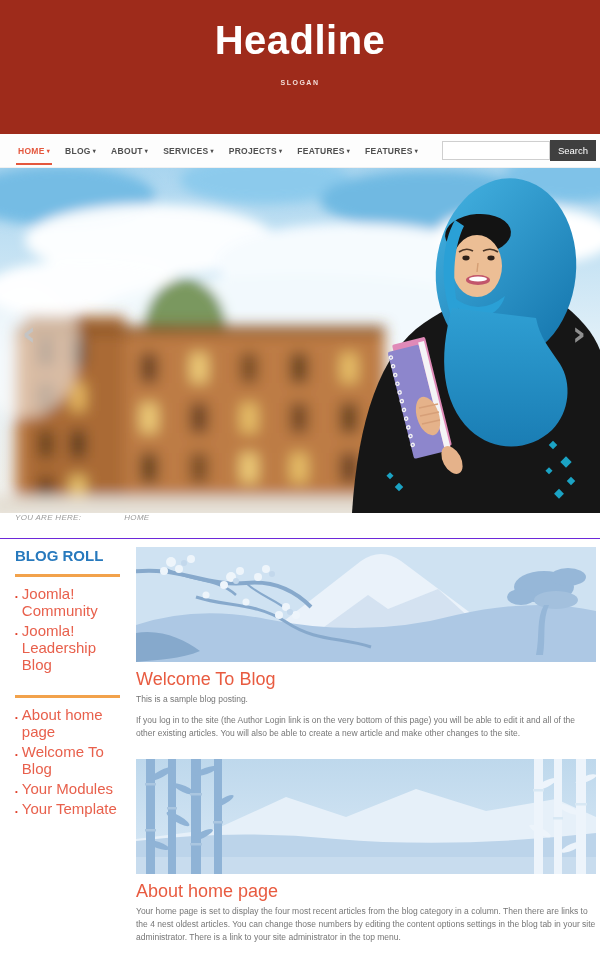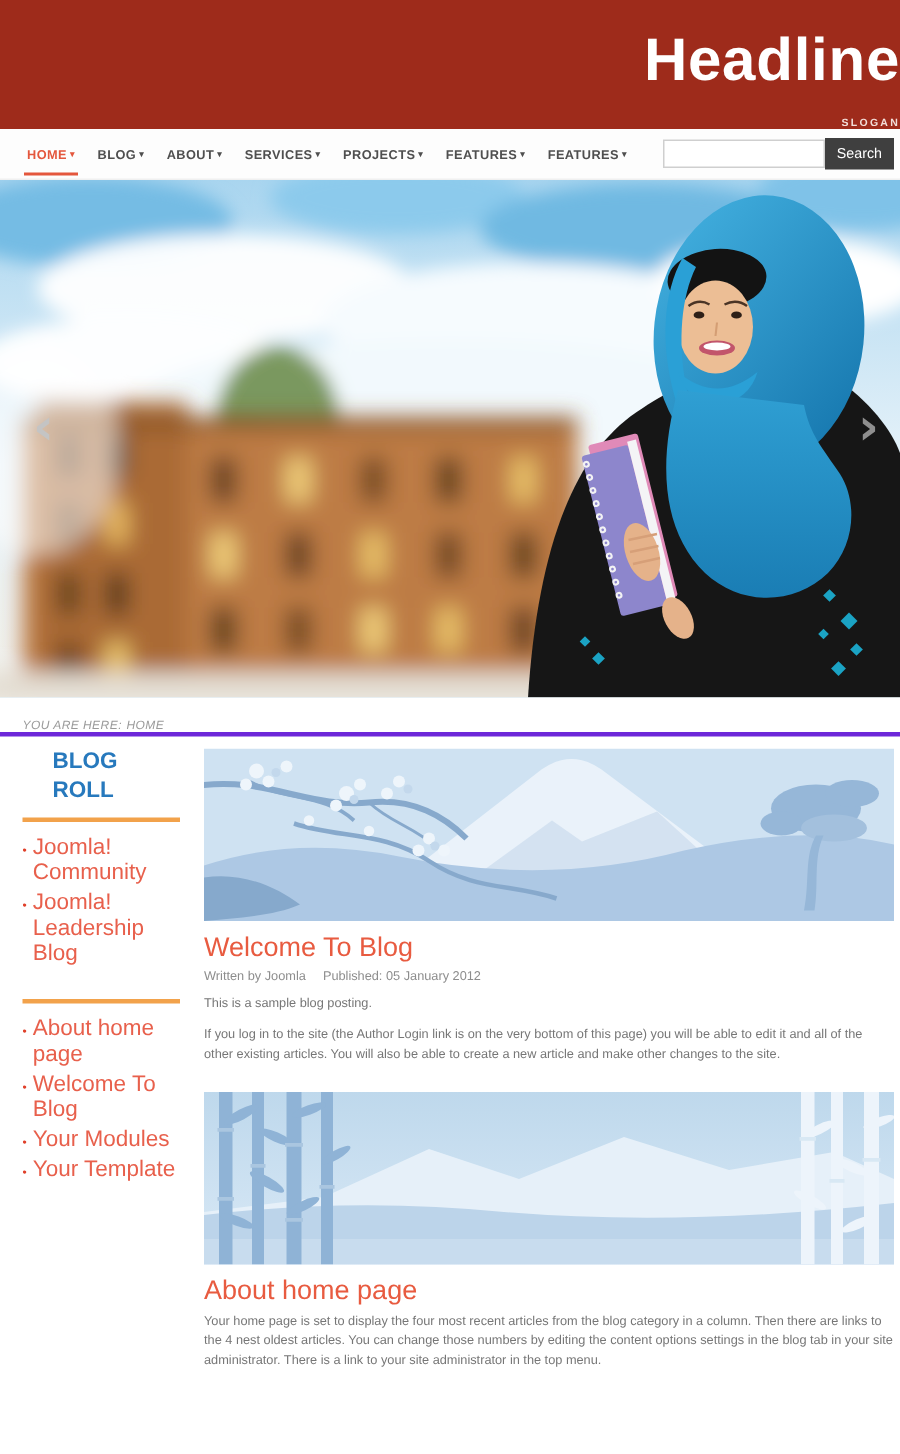--- a/index.html
+++ b/index.html
@@ -1,20 +1,20 @@
 <!DOCTYPE html>
 <html><head>
 <meta charset="utf-8">
 <style>
   * { margin:0; padding:0; box-sizing:border-box; }
   html,body { width:600px; background:#fff; font-family:"Liberation Sans", sans-serif; }
   body { height:969px; overflow:hidden; position:relative; }
 
   
-  .site-header { background:#9e2b1b; height:86px; text-align:right; color:#fff; }
+  .site-header { background:#9e2b1b; height:134px; text-align:center; color:#fff; }
   .site-title { font-size:40px; font-weight:600; padding-top:18px; letter-spacing:0.5px; }
   .site-slogan { font-size:7px; letter-spacing:1.5px; margin-top:16px; color:#f3ded9; font-weight:bold; }
 
   
   .navbar { background:#fdfdfd; height:34px; display:flex; align-items:center; padding:0 4px 0 18px; border-bottom:1px solid #f0f0f0; }
   .nav-item { font-size:8.5px; font-weight:bold; color:#4f4f4f; text-decoration:none; letter-spacing:0.3px;
               margin-right:15px; position:relative; display:inline-flex; align-items:center; gap:2px; cursor:pointer; }
   .nav-item .caret { font-size:6px; color:inherit; transform:translateY(-0.5px); }
   .nav-item.active { color:#e4573d; }
   .nav-item.active::after { content:""; position:absolute; left:-2px; right:-2px; bottom:-9px; height:2px; background:#e4573d; }
@@ -24,32 +24,32 @@
 
   
   .hero { position:relative; width:600px; height:345px; overflow:hidden; background:#cfe6f4; }
   .hero svg { display:block; }
   .hero-arrow { position:absolute; top:148px; font-size:34px; line-height:34px; font-weight:bold; cursor:pointer;
                 font-family:"DejaVu Sans", sans-serif; }
   .hero-arrow.prev { left:22px; color:#c4c4c4; }
   .hero-arrow.next { right:14px; color:#8f8f8f; }
 
   
-  .breadcrumb { height:26px; display:flex; align-items:flex-end; padding-left:15px; font-size:8px; font-style:italic;
-                color:#9a9a9a; letter-spacing:0.3px; border-bottom:3px solid #6d28d9; }
+  .breadcrumb { height:26px; display:flex; align-items:flex-start; padding-left:15px; font-size:8px; font-style:italic;
+                color:#9a9a9a; letter-spacing:0.3px; border-bottom:1px solid #6d28d9;gap:40px; }
   .breadcrumb .crumb-current { margin-left:3px; color:#9a9a9a; }
 
   
   .content { display:flex; padding:8px 4px 0 15px; gap:16px; }
   .sidebar { width:105px; flex:0 0 105px; }
   .main-col { flex:1; min-width:0; }
 
   
   .side-module { margin-bottom:22px; }
-  .side-title { color:#2779bd; font-size:15px; font-weight:800; line-height:1.25; margin-bottom:8px;margin-left:20px; }
+  .side-title { color:#2779bd; font-size:15px; font-weight:800; line-height:1.25; margin-bottom:8px; }
   .side-rule { border:none; height:3px; background:#f2a24b; margin-bottom:8px; }
   .side-list { list-style:none; }
   .side-list li { display:flex; align-items:baseline; gap:4px; margin-bottom:3px; }
   .side-bullet { color:#e0402a; font-size:8px; }
   .side-link { color:#e8604c; font-size:15px; text-decoration:none; cursor:pointer; }
 
   
   .article { margin-bottom:18px; }
   .article-img { width:100%; height:115px; display:block; border:0; }
   .article-title { color:#e85b40; font-size:18px; font-weight:400; margin:7px 0 3px 0; cursor:pointer; }
@@ -309,24 +309,20 @@
             <circle cx="70" cy="48" r="3.5"></circle>
         </g>
         <g fill="#c3d8ec">
           <circle cx="48" cy="16" r="3"></circle>
             <circle cx="100" cy="34" r="3"></circle>
             <circle cx="136" cy="27" r="3"></circle>
             <circle cx="154" cy="65" r="3"></circle>
         </g>
       </svg>
       <h2 class="article-title">Welcome To Blog</h2>
-      <div class="article-byline">
-        <span>Written by Joomla</span>
-        <span class="pub">Published: 05 January 2012</span>
-      </div>
       <p>This is a sample blog posting.</p>
       <p>If you log in to the site (the Author Login link is on the very bottom of this page) you will be able to edit it and all of the other existing articles. You will also be able to create a new article and make other changes to the site.</p>
     </article>
 
     <article class="article">
       <svg class="article-img" viewBox="0 0 460 115" preserveAspectRatio="none" xmlns="http://www.w3.org/2000/svg">
         <defs>
           <linearGradient id="bambooBg" x1="0" y1="0" x2="0" y2="1">
             <stop offset="0" stop-color="#bed8ec"></stop>
               <stop offset="1" stop-color="#d9e9f6"></stop>

